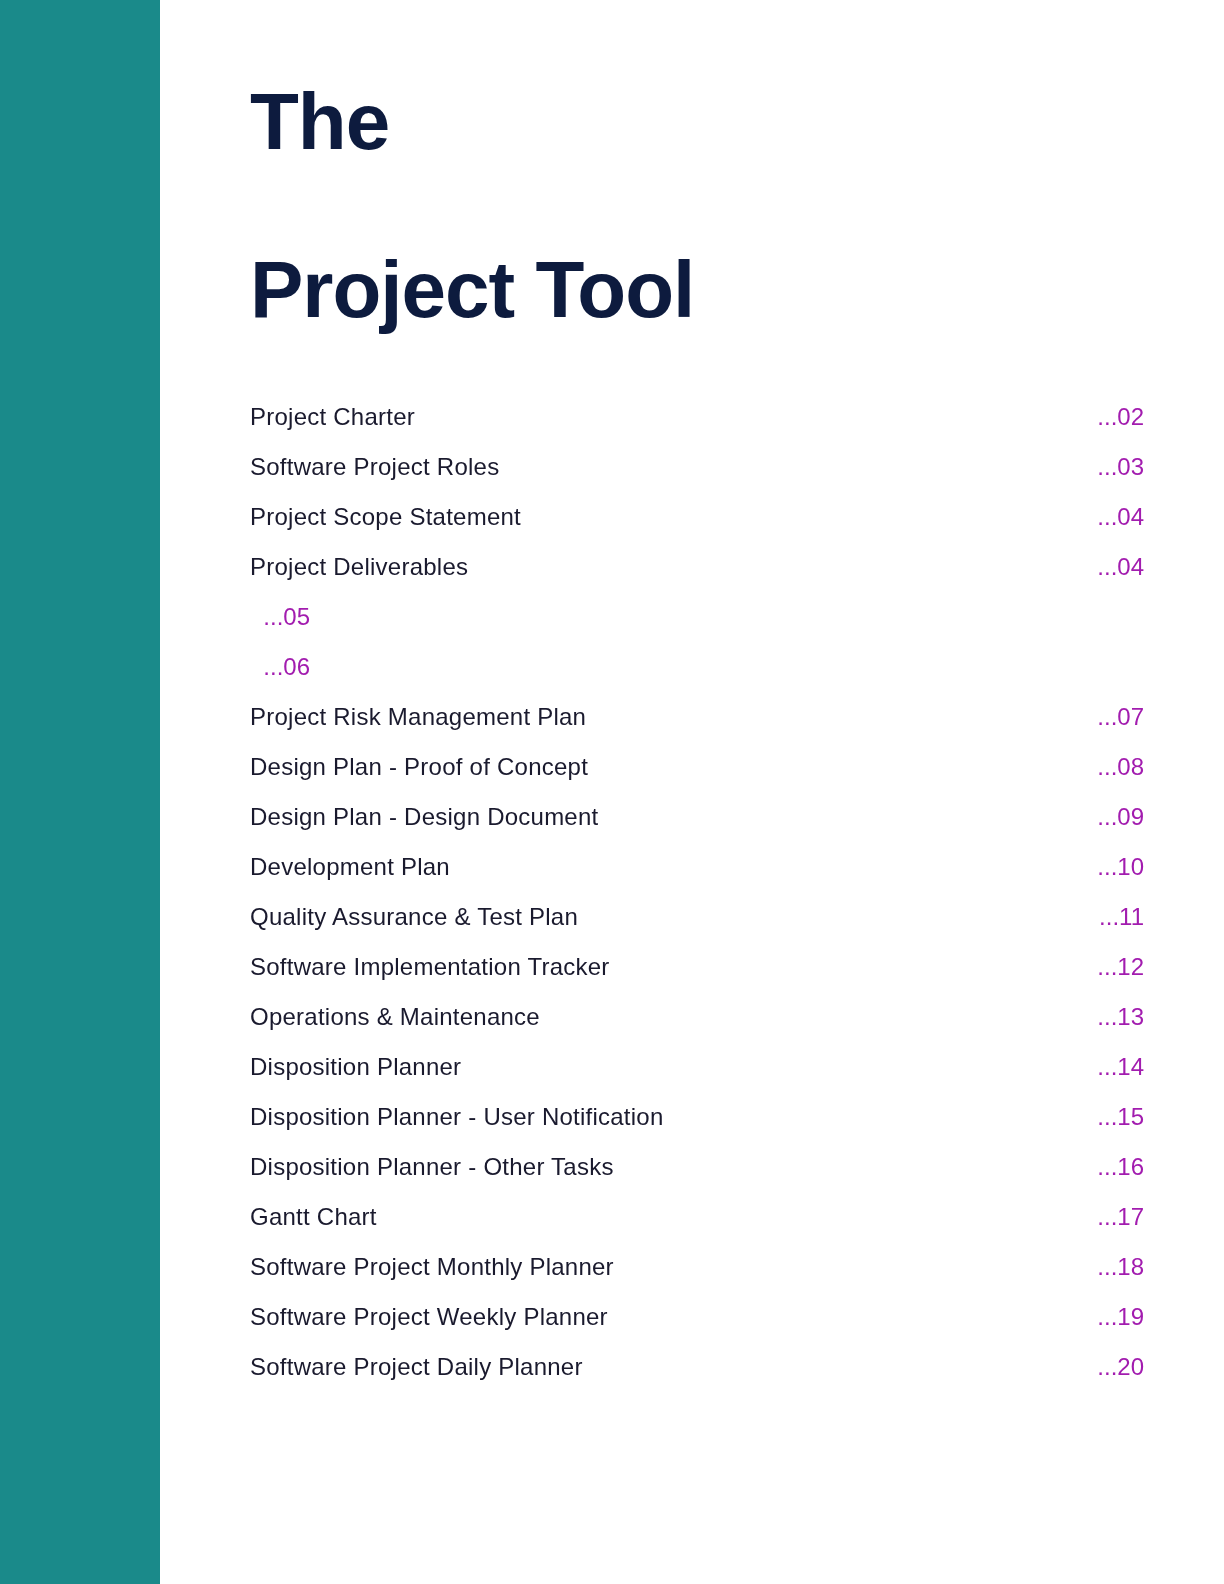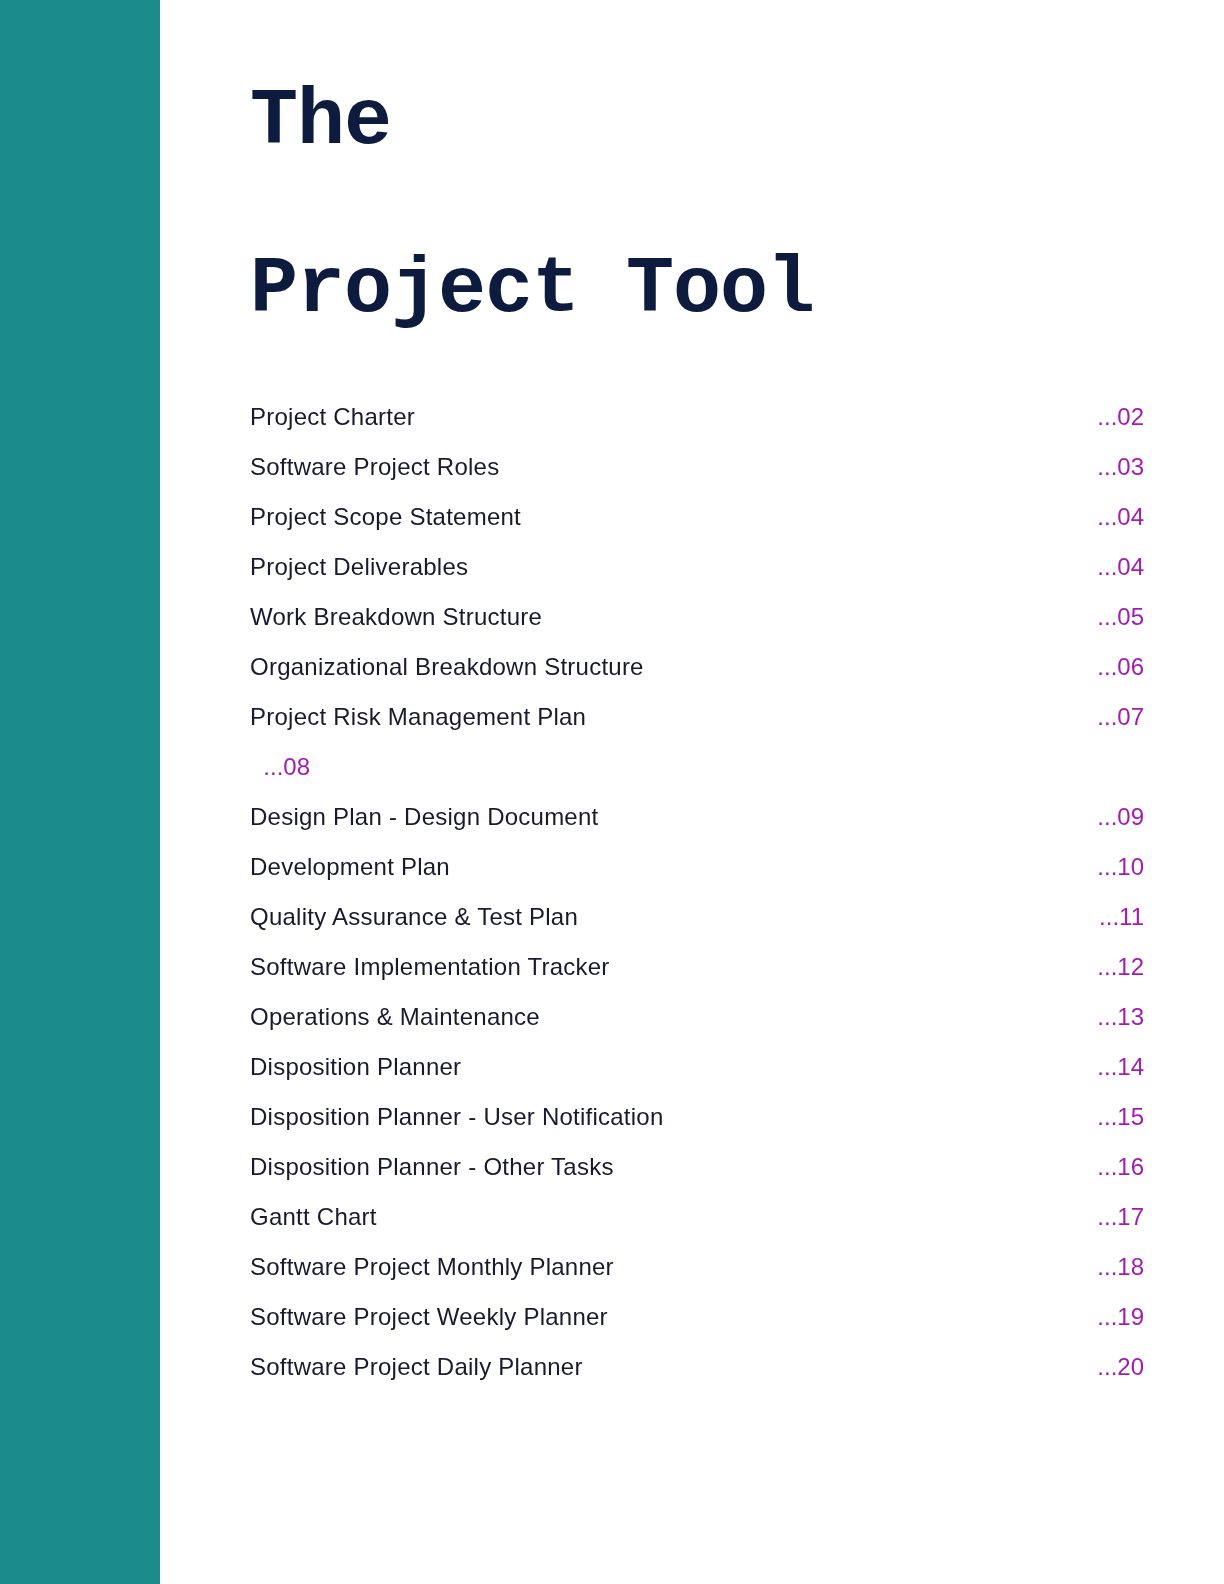--- a/index.html
+++ b/index.html
@@ -36,21 +36,21 @@
       padding: 80px 80px 80px 90px;
       display: flex;
       flex-direction: column;
     }
 
     .title-block {
       margin-bottom: 60px;
     }
 
     .main-title {
-      font-family: Liberation Mono, monospace;
+      font-family: Liberation Sans, sans-serif;
       font-weight: 900;
       font-size: 80px;
       line-height: 1.05;
       color: #0d1b3e;
       letter-spacing: -1px;
     }
 
     .toc-list {
       display: flex;
       flex-direction: column;
@@ -107,32 +107,31 @@
         </div>
         <div class="toc-item">
           <span class="toc-label">Project Scope Statement</span>
           <span class="toc-page">...04</span>
         </div>
         <div class="toc-item">
           <span class="toc-label">Project Deliverables</span>
           <span class="toc-page">...04</span>
         </div>
         <div class="toc-item">
-          <span class="toc-label">Work Breakdown Structure</span>
           <span class="toc-page">...05</span>
         </div>
         <div class="toc-item">
-          <span class="toc-label">Organizational Breakdown Structure</span>
           <span class="toc-page">...06</span>
         </div>
         <div class="toc-item">
           <span class="toc-label">Project Risk Management Plan</span>
           <span class="toc-page">...07</span>
         </div>
         <div class="toc-item">
+          <span class="toc-label">Design Plan - Proof of Concept</span>
           <span class="toc-page">...08</span>
         </div>
         <div class="toc-item">
           <span class="toc-label">Design Plan - Design Document</span>
           <span class="toc-page">...09</span>
         </div>
         <div class="toc-item">
           <span class="toc-label">Development Plan</span>
           <span class="toc-page">...10</span>
         </div>

